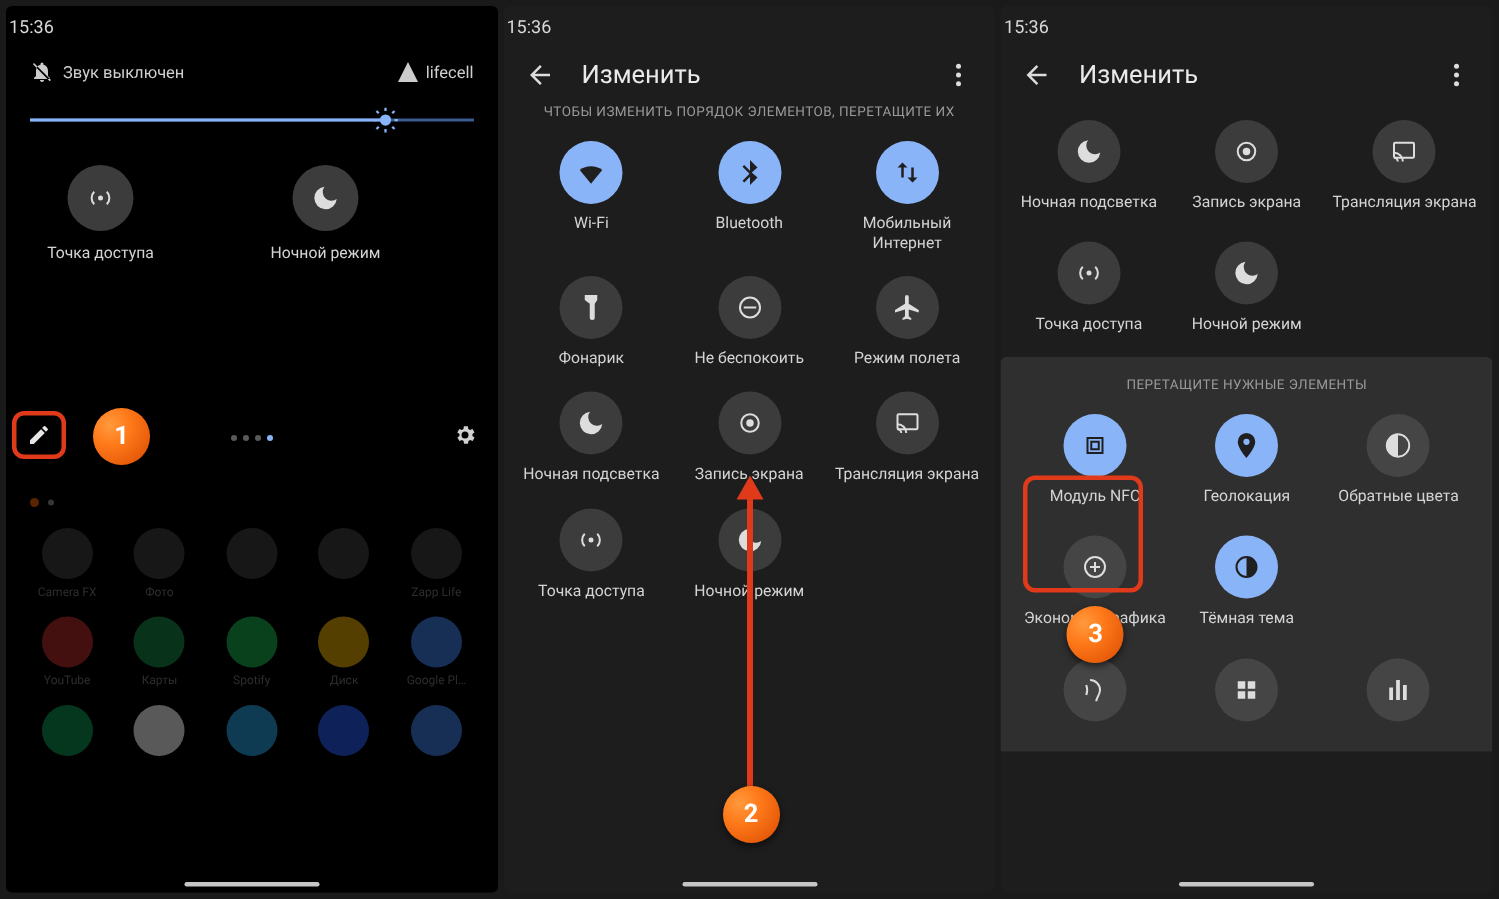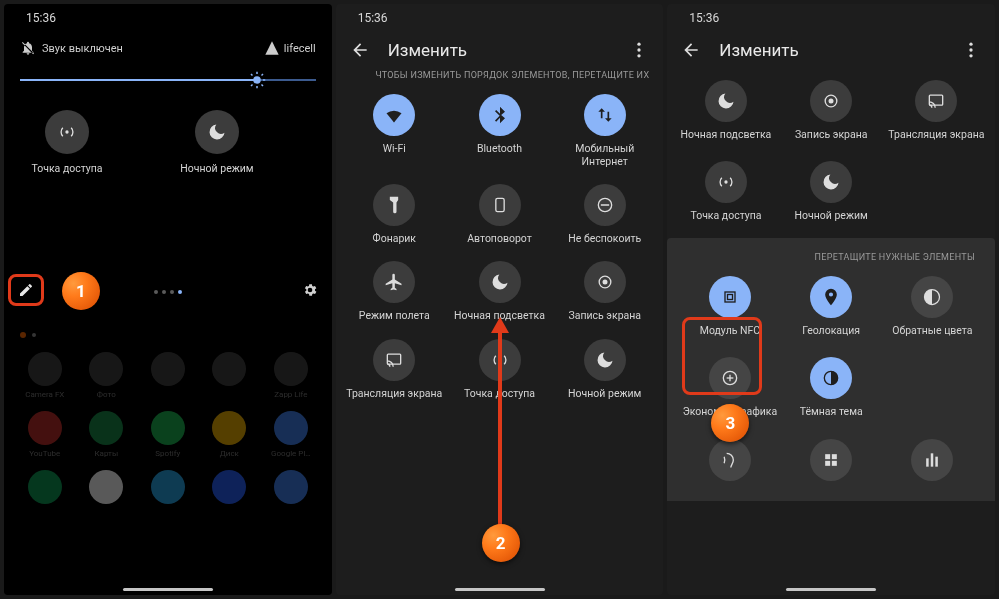--- a/index.html
+++ b/index.html
@@ -21,21 +21,21 @@
     border-radius: 4px;
     overflow: hidden;
     color: #eaeaea;
     font-size: 11px;
   }
   .statusbar {
     height: 28px;
     display: flex;
     align-items: center;
     justify-content: space-between;
-    padding: 0 22px;
+    padding: 0 2px;
     font-size: 12px;
     color: #d8d8d8;
   }
   
   .p1-top {
     padding: 8px 16px 4px;
   }
   .p1-status-row {
     display: flex;
     justify-content: space-between;
@@ -138,21 +138,21 @@
     box-shadow: 0 2px 5px rgba(0,0,0,.6);
   }
   
   .hdr {
     display:flex; align-items:center; gap:18px;
     padding:8px 14px 10px;
   }
   .hdr-title { font-size:17px; color:#e9e9e9; flex:1; }
   .hdr .back, .hdr .more { color:#d0d0d0; width:20px; height:20px; display:flex; align-items:center; justify-content:center; }
   .hint {
-    text-align:right;
+    text-align:center;
     font-size:9px;
     letter-spacing:.3px;
     color:#9a9a9a;
     padding:0 14px 8px;
   }
   .grid {
     display:grid;
     grid-template-columns: repeat(3, 1fr);
     row-gap:16px;
     padding:6px 6px 10px;
@@ -397,28 +397,20 @@
       </div>
 
     <div class="gtile">
         <div class="circle">
           <svg class="icon-svg" viewBox="0 0 24 24">
             <path fill="#ddd" d="M7 2h10v4l-2 3v11a2 2 0 0 1-4 0V9L7 6V2z"></path>
           </svg>
         </div>
         <div class="tlabel">Фонарик</div>
       </div>
-    <div class="gtile">
-        <div class="circle">
-          <svg class="icon-svg" viewBox="0 0 24 24">
-            <rect x="7" y="4" width="10" height="16" rx="2" fill="none" stroke="#ddd" stroke-width="1.6"></rect>
-          </svg>
-        </div>
-        <div class="tlabel">Автоповорот</div>
-      </div>
 
     <div class="gtile">
         <div class="circle">
           <svg class="icon-svg" viewBox="0 0 24 24">
             <circle cx="12" cy="12" r="8" fill="none" stroke="#ddd" stroke-width="1.6"></circle>
             <line x1="7" y1="12" x2="17" y2="12" stroke="#ddd" stroke-width="1.6"></line>
           </svg>
         </div>
         <div class="tlabel">Не беспокоить</div>
       </div>

